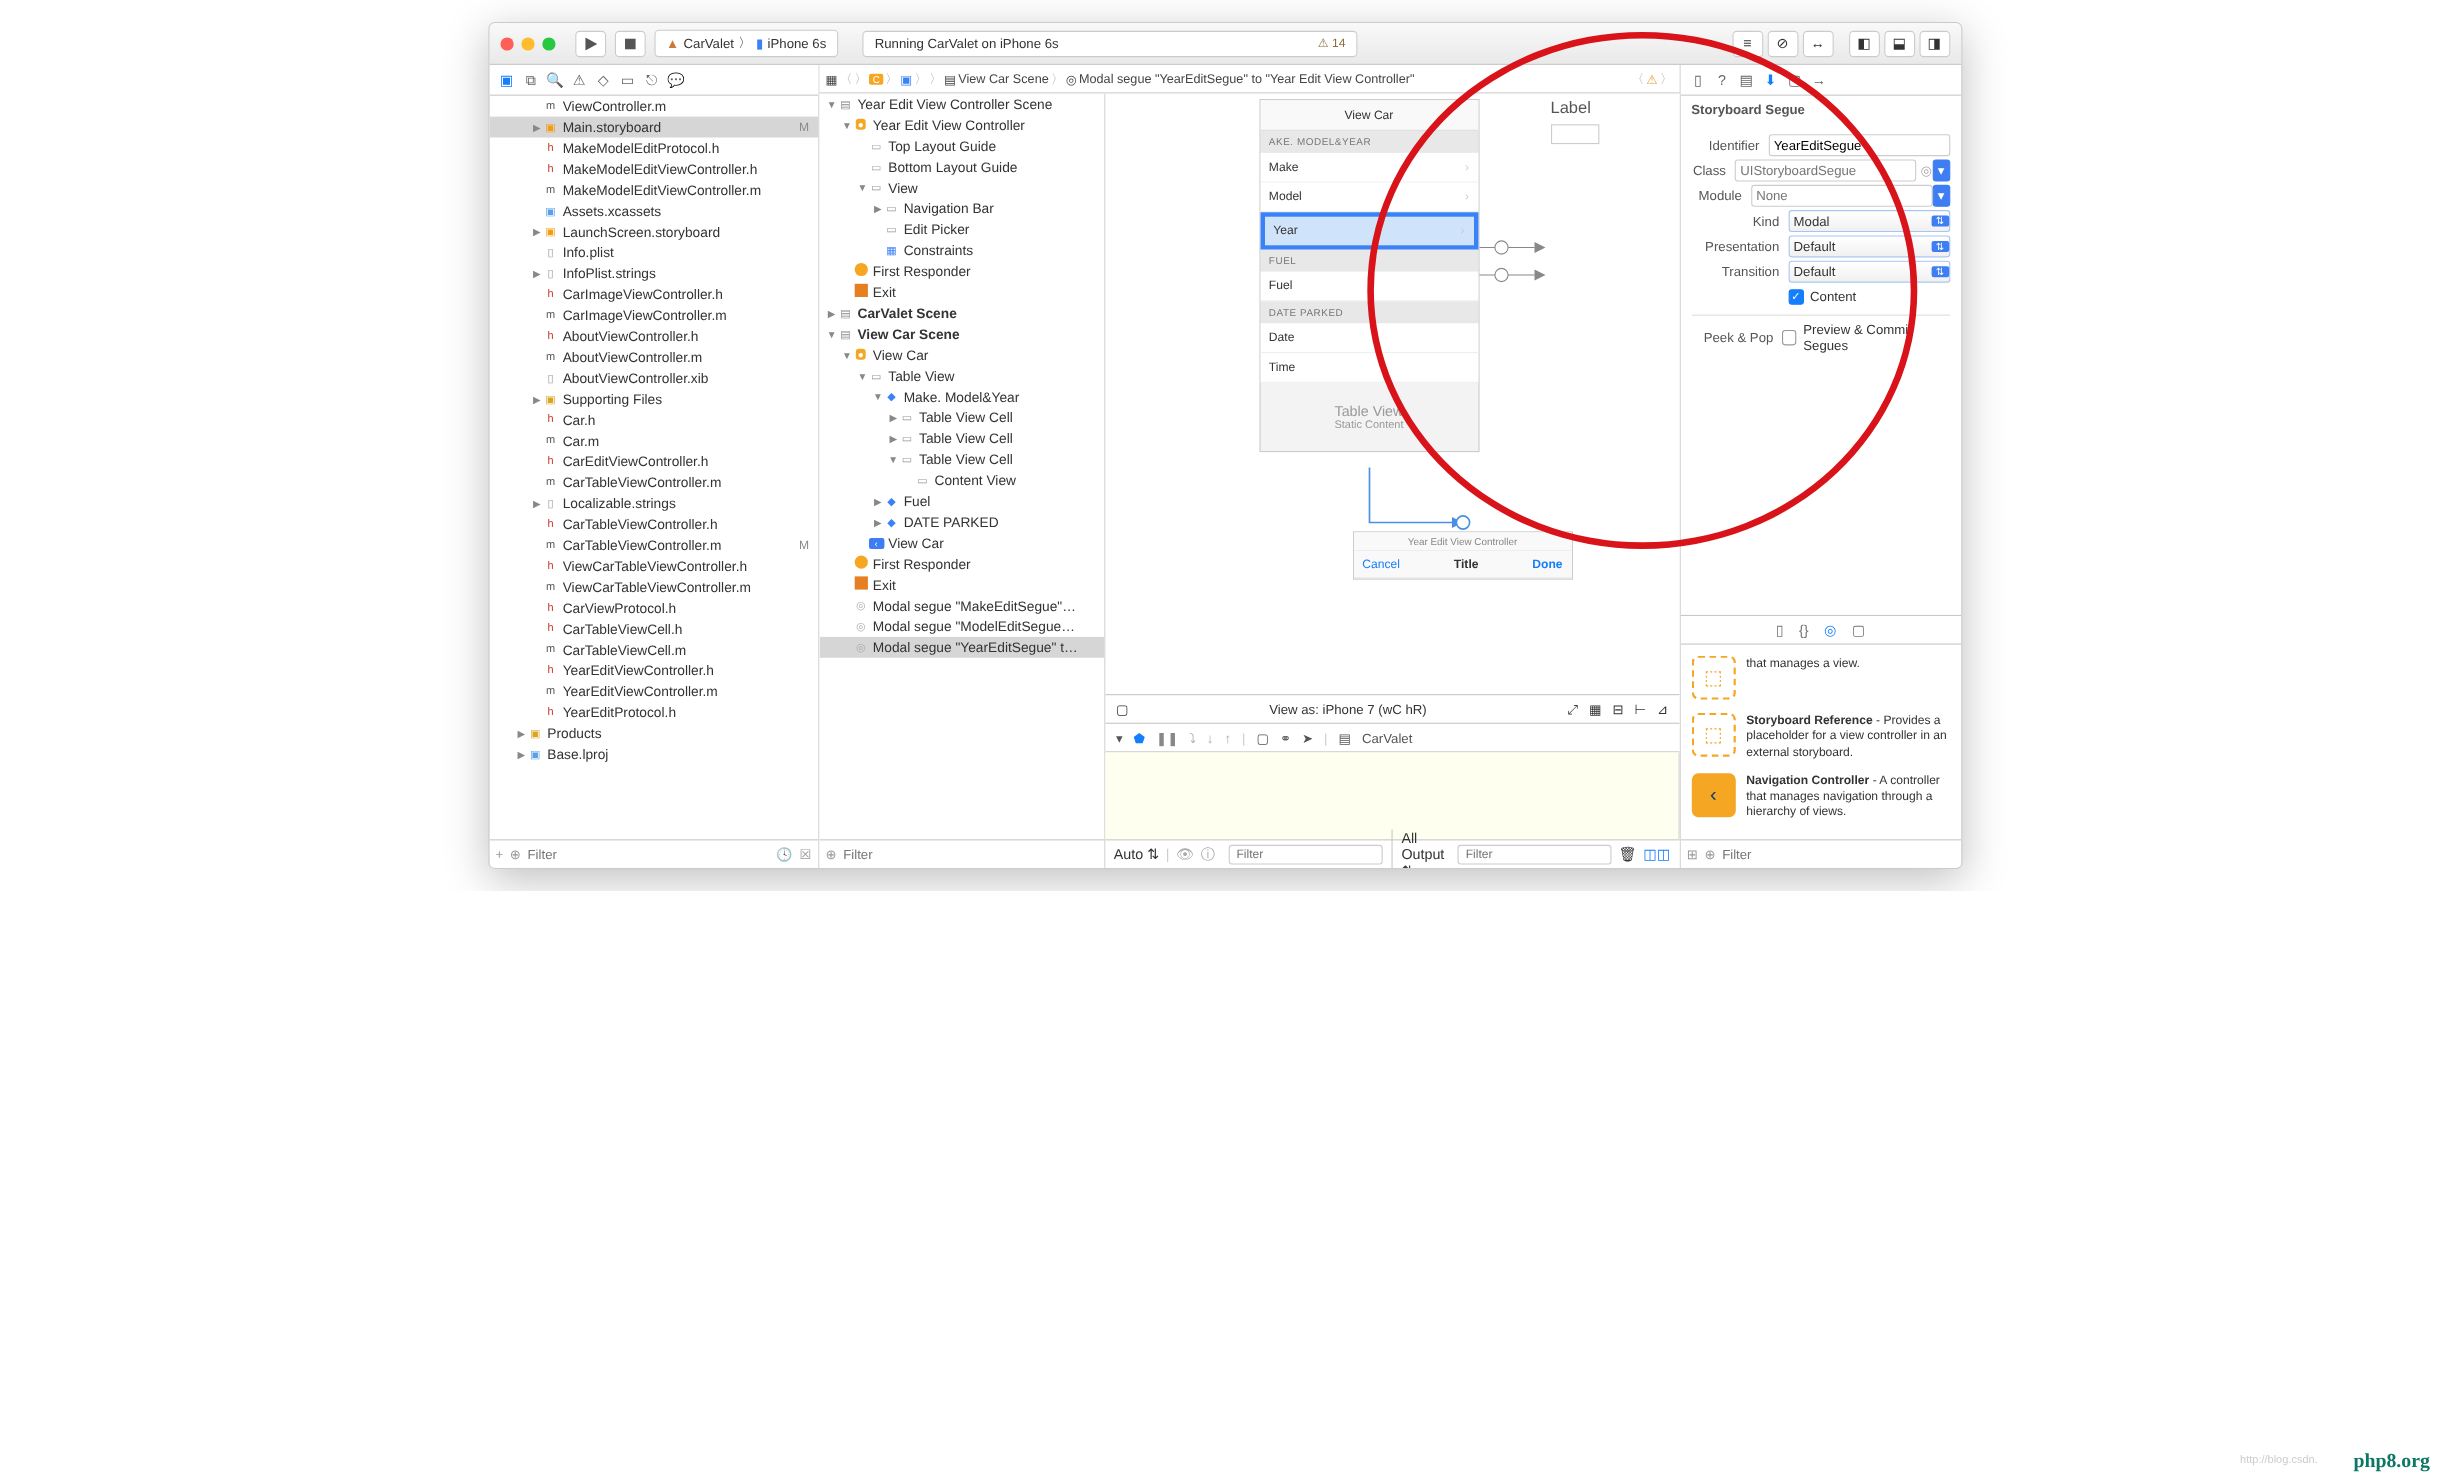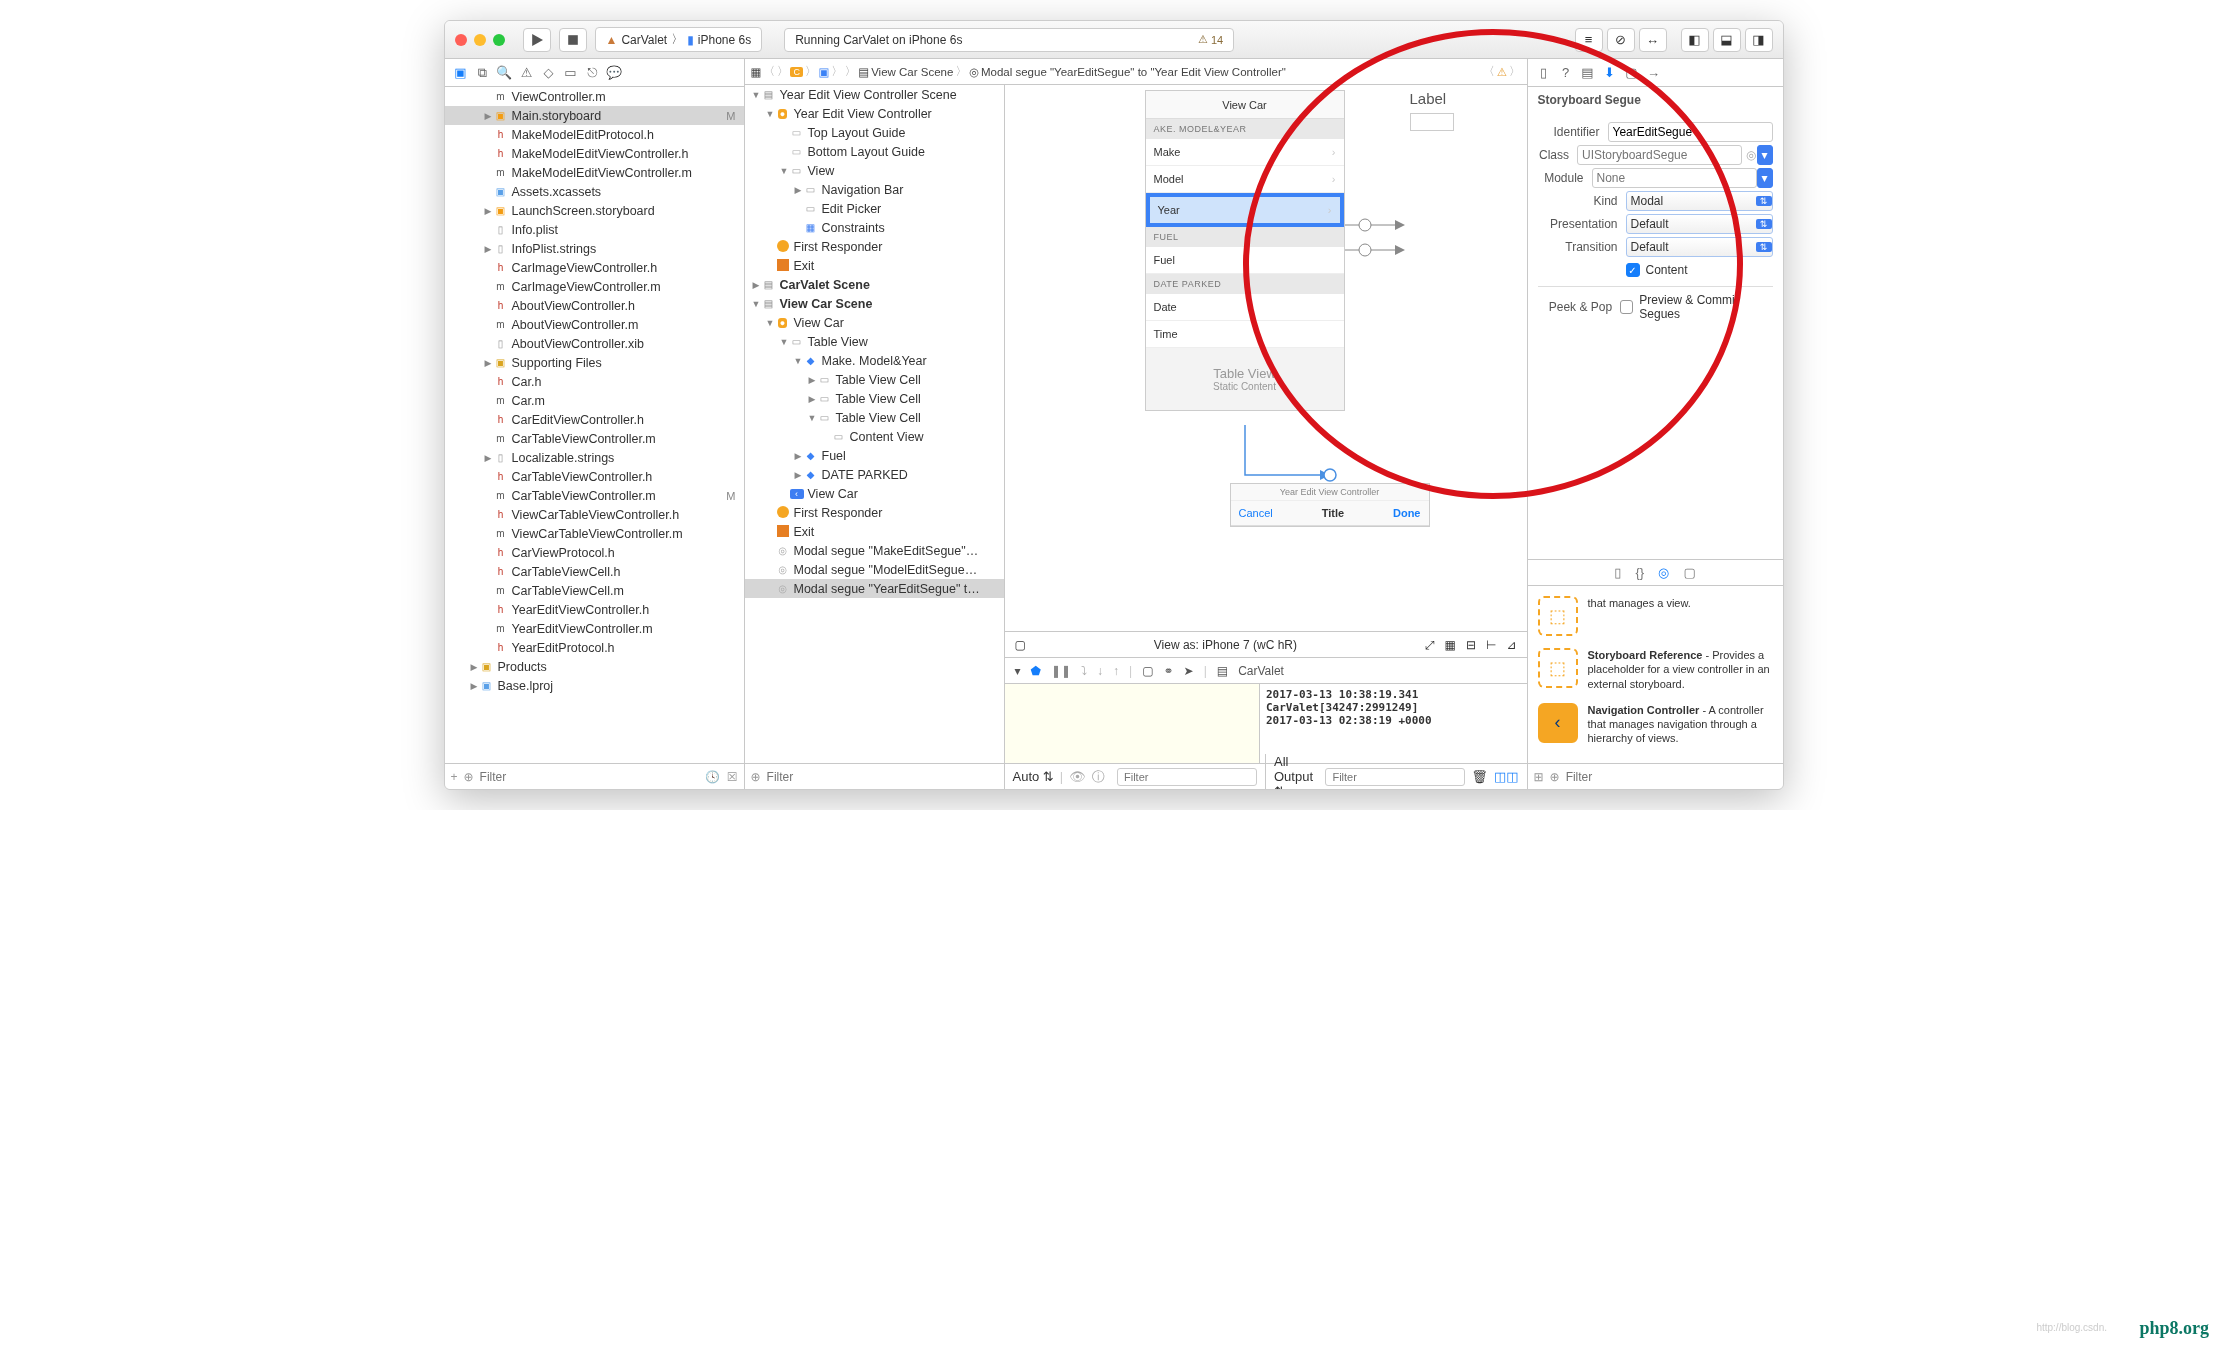--- a/index.html
+++ b/index.html
@@ -649,24 +649,20 @@
               <span style="color:#ccc">|</span>
               <span>▢</span>
               <span>⚭</span>
               <span>➤</span>
               <span style="color:#ccc">|</span>
               <span>▤</span>
               <span>CarValet</span>
             </div>
             <div class="console">
               <div class="left"></div>
-              <div class="right">
-                <div><b>2017-03-13 10:38:19.341 CarValet[34247:2991249]</b></div>
-                <div><b>2017-03-13 02:38:19 +0000</b></div>
-              </div>
             </div>
             <div class="consolebar">
               <div class="half">
                 <span><span>Auto</span> ⇅</span>
                 <span style="color:#ccc">|</span>
                 <span style="color:#aaa">👁</span>
                 <span style="color:#aaa">ⓘ</span>
                 <input style="margin-left: auto; max-width: 140px;" placeholder="Filter">
               </div>
               <div class="half">

